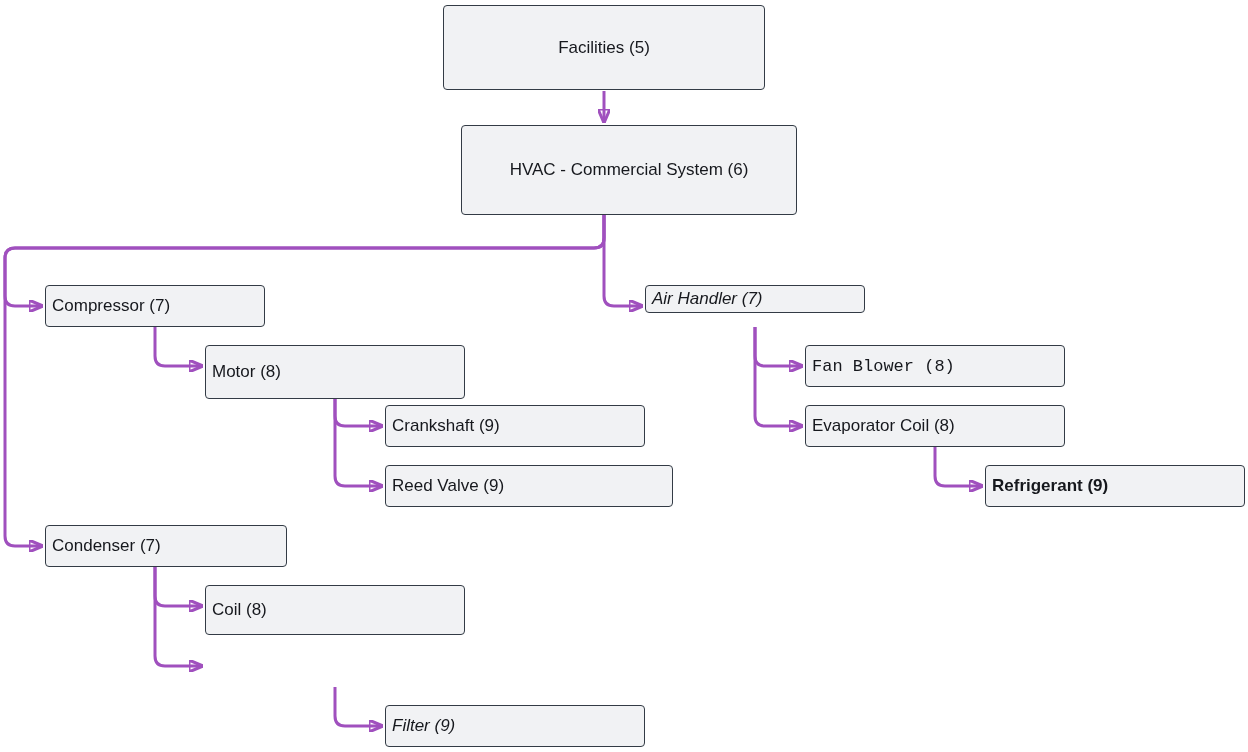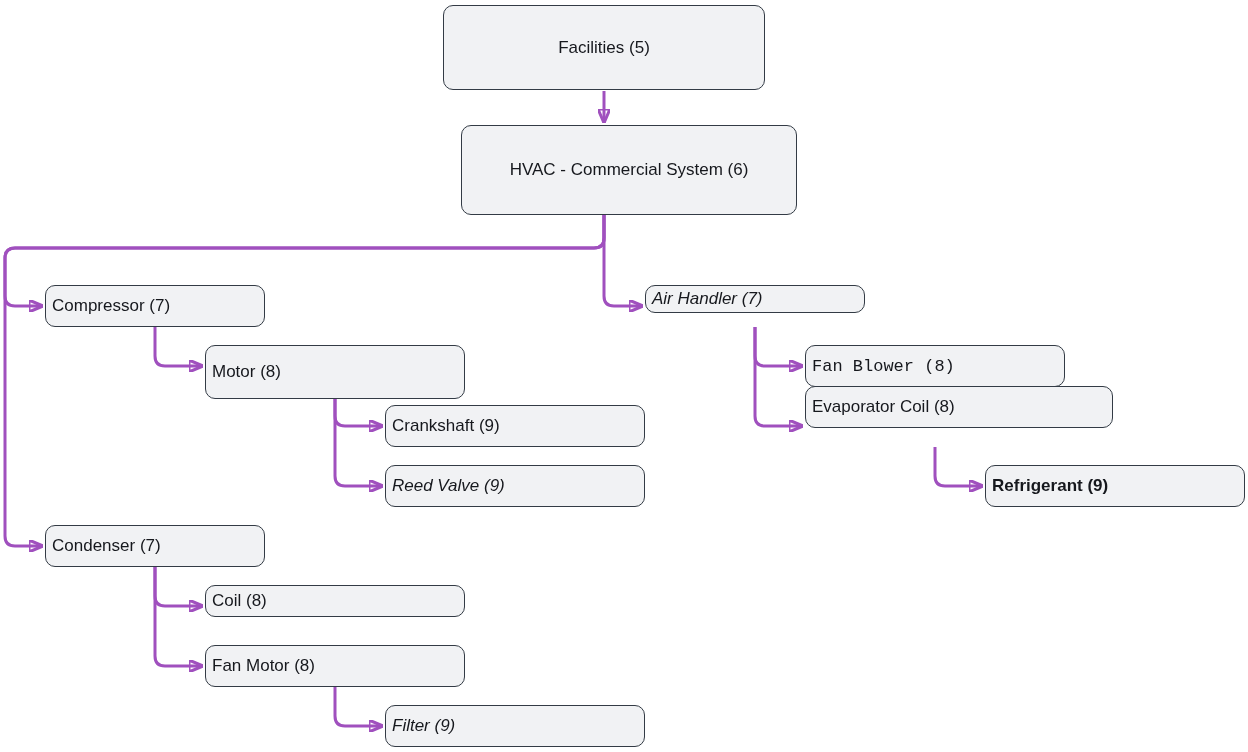--- a/index.html
+++ b/index.html
@@ -12,21 +12,21 @@
   *{box-sizing:border-box;margin:0;padding:0;}
   html,body{width:1248px;height:752px;background:var(--bg);overflow:hidden;}
   body{font-family:"Liberation Sans","DejaVu Sans",sans-serif;color:var(--text);}
   .canvas{position:relative;width:1248px;height:752px;background:var(--bg);}
   .edge-layer{position:absolute;left:0;top:0;width:1248px;height:752px;pointer-events:none;}
   .edge-layer path{stroke:var(--edge);stroke-width:3;fill:none;}
   .node{
     position:absolute;
     background:var(--node-fill);
     border:1.7px solid var(--node-border);
-    border-radius:10px;
+    border-radius:4px;
     display:flex;
     align-items:center;
     font-size:17px;
     color:var(--text);
     white-space:nowrap;
   }
   .node.leafish{justify-content:flex-start;padding:0 6px;}
   .node.rootish{justify-content:center;padding:0 10px;}
 </style>
 </head>
@@ -54,25 +54,24 @@
     <path marker-end="url(#arrow)" d="M155,567 L155,656 Q155,666 165,666 L203,666"></path>
     <path marker-end="url(#arrow)" d="M335,687 L335,716 Q335,726 345,726 L383,726"></path>
   </svg>
 
   <div class="node rootish" style="left:443px; top:5px;  width:322px; height:85px;">Facilities (5)</div>
   <div class="node rootish" style="left:425px; top:125px;width:336px; height:90px;margin-left:36px;">HVAC - Commercial System (6)</div>
 
   <div class="node leafish" style="left:45px;  top:285px;width:220px; height:42px;">Compressor (7)</div>
   <div class="node leafish" style="left:205px; top:345px;width:260px; height:54px;">Motor (8)</div>
   <div class="node leafish" style="left:385px; top:405px;width:260px; height:42px;">Crankshaft (9)</div>
-  <div class="node leafish" style="left:385px; top:465px;width:260px; height:42px;font-style:italic;">Reed Valve (9)</div>
+  <div class="node leafish" style="left:385px; top:465px;width:288px; height:42px;">Reed Valve (9)</div>
 
   <div class="node leafish" style="left:645px; top:285px;width:220px; height:28px;font-style:italic;">Air Handler (7)</div>
   <div class="node leafish" style="left:805px; top:345px;width:260px; height:42px;font-family:Liberation Mono, monospace;">Fan Blower (8)</div>
-  <div class="node leafish" style="left:805px; top:386px;width:308px; height:42px;">Evaporator Coil (8)</div>
+  <div class="node leafish" style="left:805px; top:405px;width:260px; height:42px;">Evaporator Coil (8)</div>
   <div class="node leafish" style="left:985px; top:465px;width:260px; height:42px;font-weight:bold;">Refrigerant (9)</div>
 
-  <div class="node leafish" style="left:45px;  top:525px;width:220px; height:42px;">Condenser (7)</div>
-  <div class="node leafish" style="left:205px; top:585px;width:260px; height:32px;">Coil (8)</div>
-  <div class="node leafish" style="left:205px; top:645px;width:260px; height:42px;">Fan Motor (8)</div>
+  <div class="node leafish" style="left:45px;  top:525px;width:242px; height:42px;">Condenser (7)</div>
+  <div class="node leafish" style="left:205px; top:585px;width:260px; height:50px;">Coil (8)</div>
   <div class="node leafish" style="left:385px; top:705px;width:260px; height:42px;font-style:italic;">Filter (9)</div>
 
 </div>
 
 </body></html>

